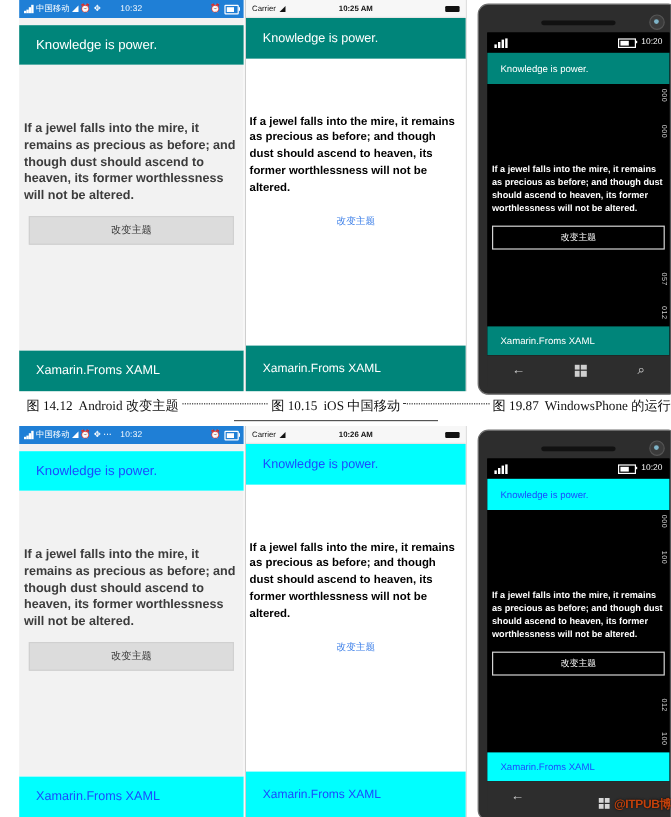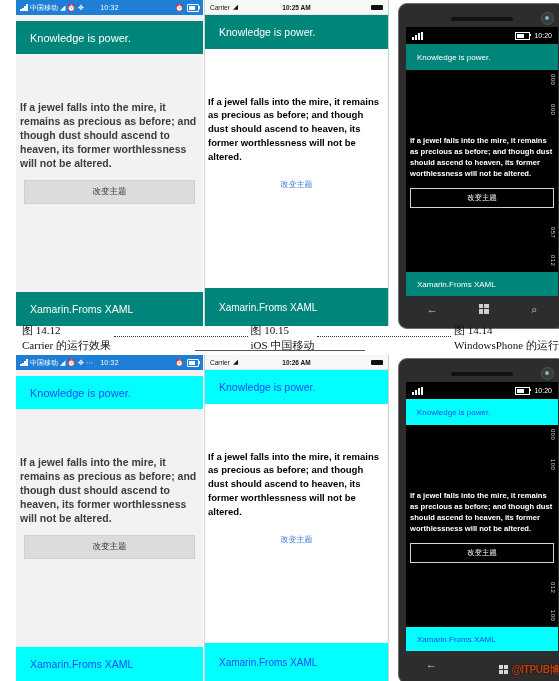--- a/index.html
+++ b/index.html
@@ -163,21 +163,21 @@
   .wp-win i:nth-child(4){left:5.6px;top:5.6px;}
 
   
   .captions{
     position:absolute;left:0;width:559px;
     font-family:"Liberation Serif",serif;
     font-size:11px;color:#111;
     display:flex;align-items:center;
     white-space:nowrap;
   }
-  .cap{display:flex;align-items:baseline;flex-direction:column;}
+  .cap{display:flex;align-items:baseline;}
   .leader{
     flex:1;margin:0 3px;
     border-bottom:1px dotted #333;
     position:relative;top:-2px;
     min-width:26px;
   }
   .hrule{
     position:absolute;left:195px;width:170px;height:0;
     border-top:1px solid #555;
   }
@@ -310,31 +310,31 @@
           <span class="nv">⌕</span>
         </div>
       </div>
     </div>
   </div>
 
   <div class="captions" style="top:328px;height:20px;padding:0 22px;">
     <span class="cap">
       <span>图 14.12</span>
       <span style="width:5px;"></span>
-      <span>Carrier 的运行效果</span>
+      <span>Android 改变主题</span>
     </span>
     <span class="leader"></span>
     <span class="cap">
       <span>图 10.15</span>
       <span style="width:5px;"></span>
       <span>iOS 中国移动</span>
     </span>
     <span class="leader"></span>
     <span class="cap">
-      <span>图 14.14</span>
+      <span>图 19.87</span>
       <span style="width:5px;"></span>
       <span>WindowsPhone 的运行效果</span>
     </span>
   </div>
   <div class="hrule" style="top:350px;"></div>
 
   <div class="row" style="top:355px;height:326px;">
 
     <div class="col android">
       <div class="a-status">

